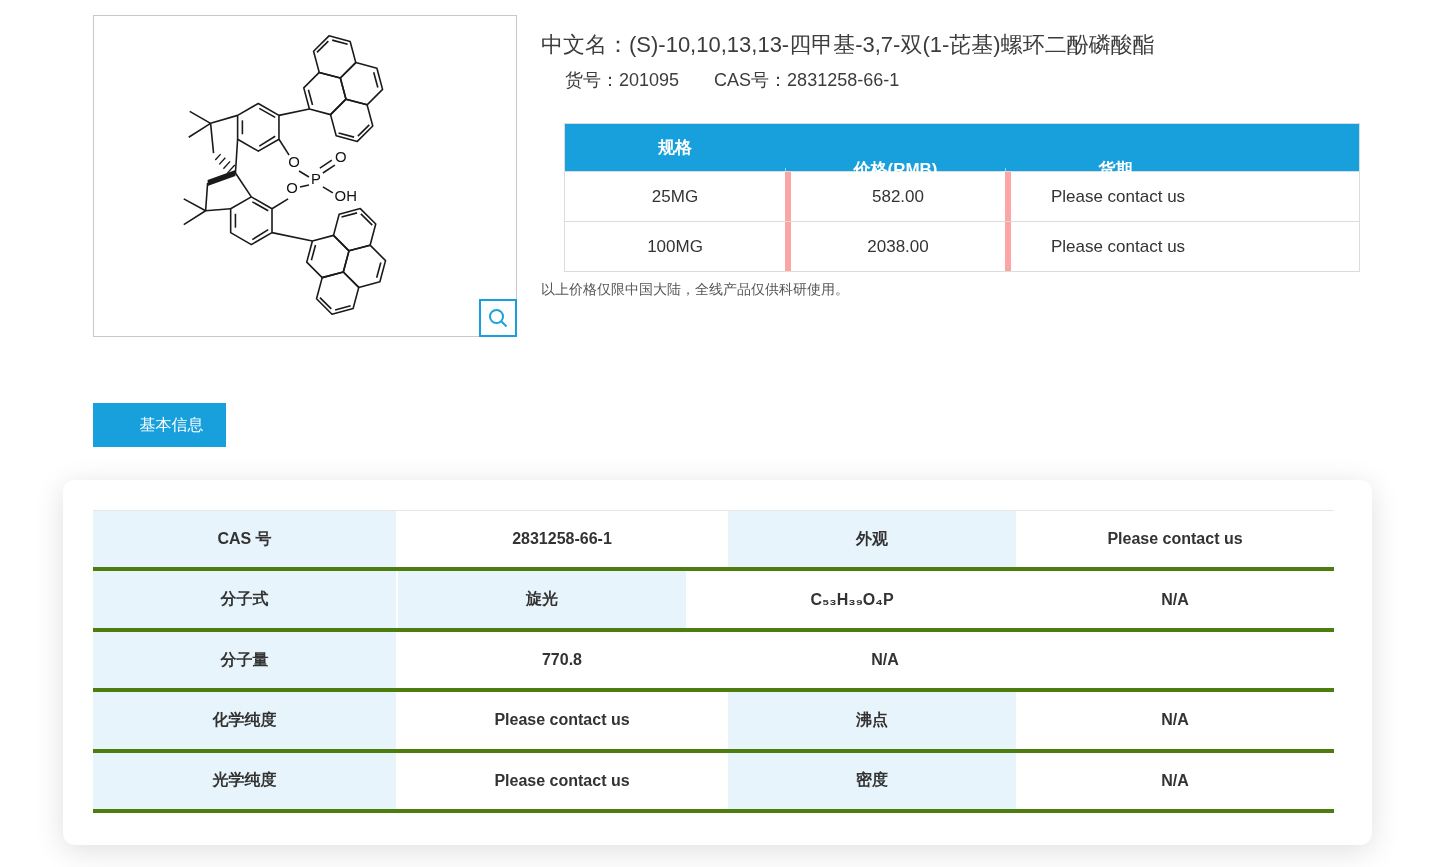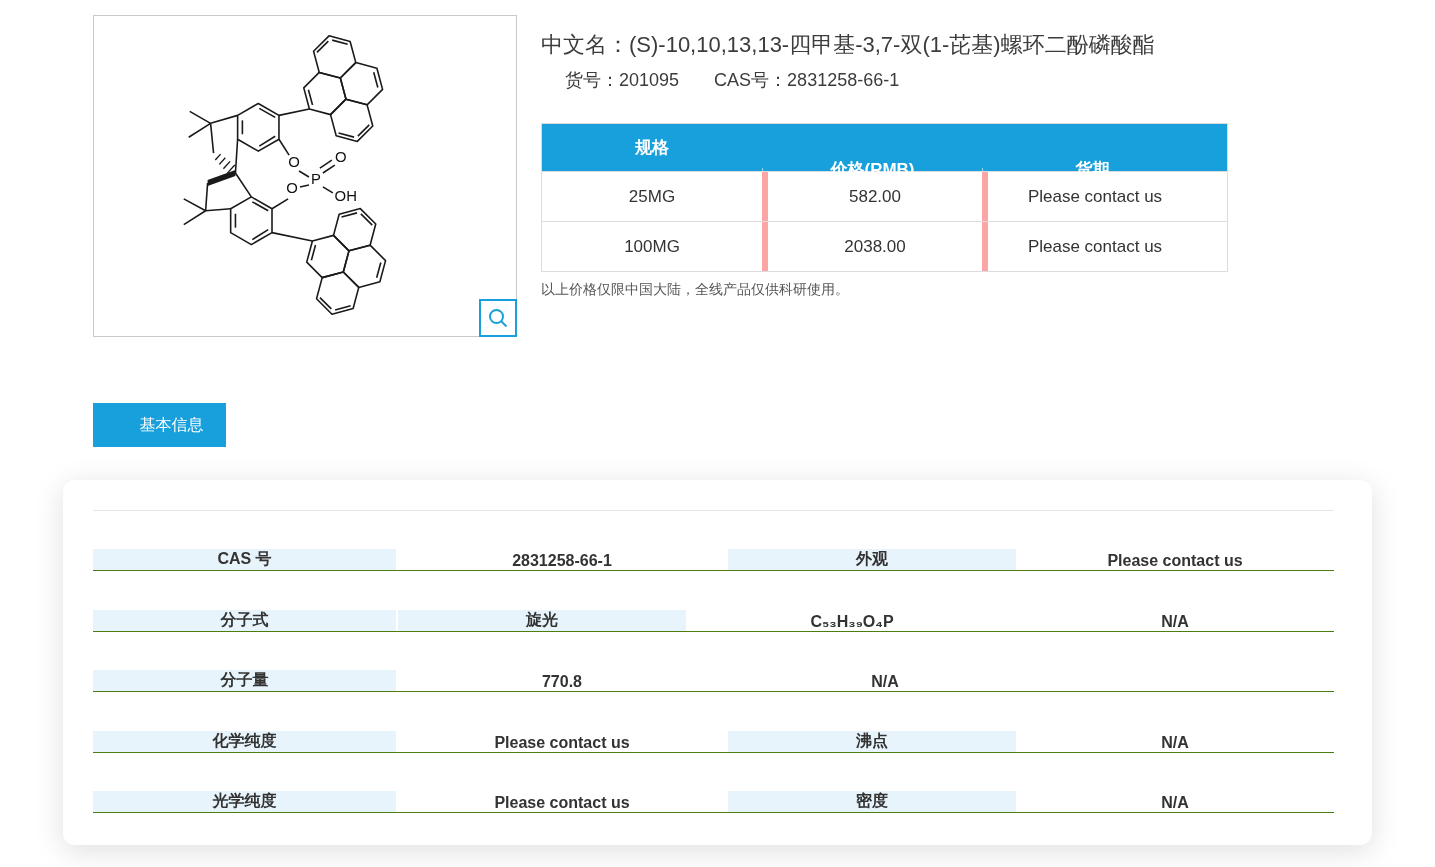--- a/index.html
+++ b/index.html
@@ -13,21 +13,21 @@
   .zoom-btn { position:absolute; right:-1px; bottom:-1px; width:38px; height:38px;
     border:2px solid #18a0dc; background:#fff; display:flex; align-items:center;
     justify-content:center; cursor:pointer; padding:0; }
 
   
   .name-line  { position:absolute; left:541px; top:30px; font-size:22px; color:#3c3c3c; }
   .code-line  { position:absolute; left:541px; top:68px; font-size:18px; color:#3c3c3c;margin-left:24px; }
   .code-line .cas-label { margin-left:30px; }
 
   
-  .price-table { position:absolute; left:541px; top:123px; width:687px;
+  .price-table { position:absolute; left:564px; top:123px; width:796px;
     border:1px solid #dcdcdc; }
   .pt-header { display:flex; height:47px; background:#18a0dc; }
   .pt-hcell { width:220px; display:flex; align-items:center; justify-content:center;
     color:#fff; font-size:17px; font-weight:bold; }
   .pt-hcell + .pt-hcell { border-left:1px solid rgba(255,255,255,.55);margin-top:44px; }
   .pt-row { display:flex; height:50px; border-top:1px solid #dcdcdc; background:#fff; }
   .pt-cell { width:220px; display:flex; align-items:center; justify-content:center;
     font-size:17px; color:#333; }
   .pt-cell + .pt-cell { border-left:6px solid #fca5a5; }
   .price-note { position:absolute; left:541px; top:281px; font-size:14px; color:#555; }
@@ -36,21 +36,21 @@
   .tab-basic { position:absolute; left:93px; top:403px; width:133px; height:44px;
     background:#18a0dc; color:#fff; font-size:16px; display:flex; align-items:center;
     justify-content:center; cursor:pointer;padding-left:24px; }
 
   
   .details-card { position:absolute; left:63px; top:480px; width:1309px; height:365px;
     background:#fff; border-radius:12px; box-shadow:0 6px 30px rgba(0,0,0,.13);
     padding:30px 34px 32px 30px; }
   .details-table { width:1241px; height:303px; display:flex; flex-direction:column;
     border-top:1px solid #e6e6e6; }
-  .dt-row { flex:1; display:flex; border-bottom:1px solid #4d7c0f;align-items:flex-end; }
+  .dt-row { flex:1; display:flex; border-bottom:4px solid #4d7c0f; }
   .dt-cell { display:flex; align-items:center; justify-content:center; font-size:16px; }
   .dt-label { background:#e8f4fb; font-weight:bold; color:#333; border-right:2px solid #fff; }
   .dt-value { background:#fff; font-weight:600; color:#333; }
   .c1 { width:305px; } .c2 { width:330px; border-right:2px solid #fff; }
   .c3 { width:290px; } .c4 { width:314px; border-right:none; }
 
   svg text { font-family:"Liberation Sans","DejaVu Sans",sans-serif; }
 </style>
 </head>
 <body>

